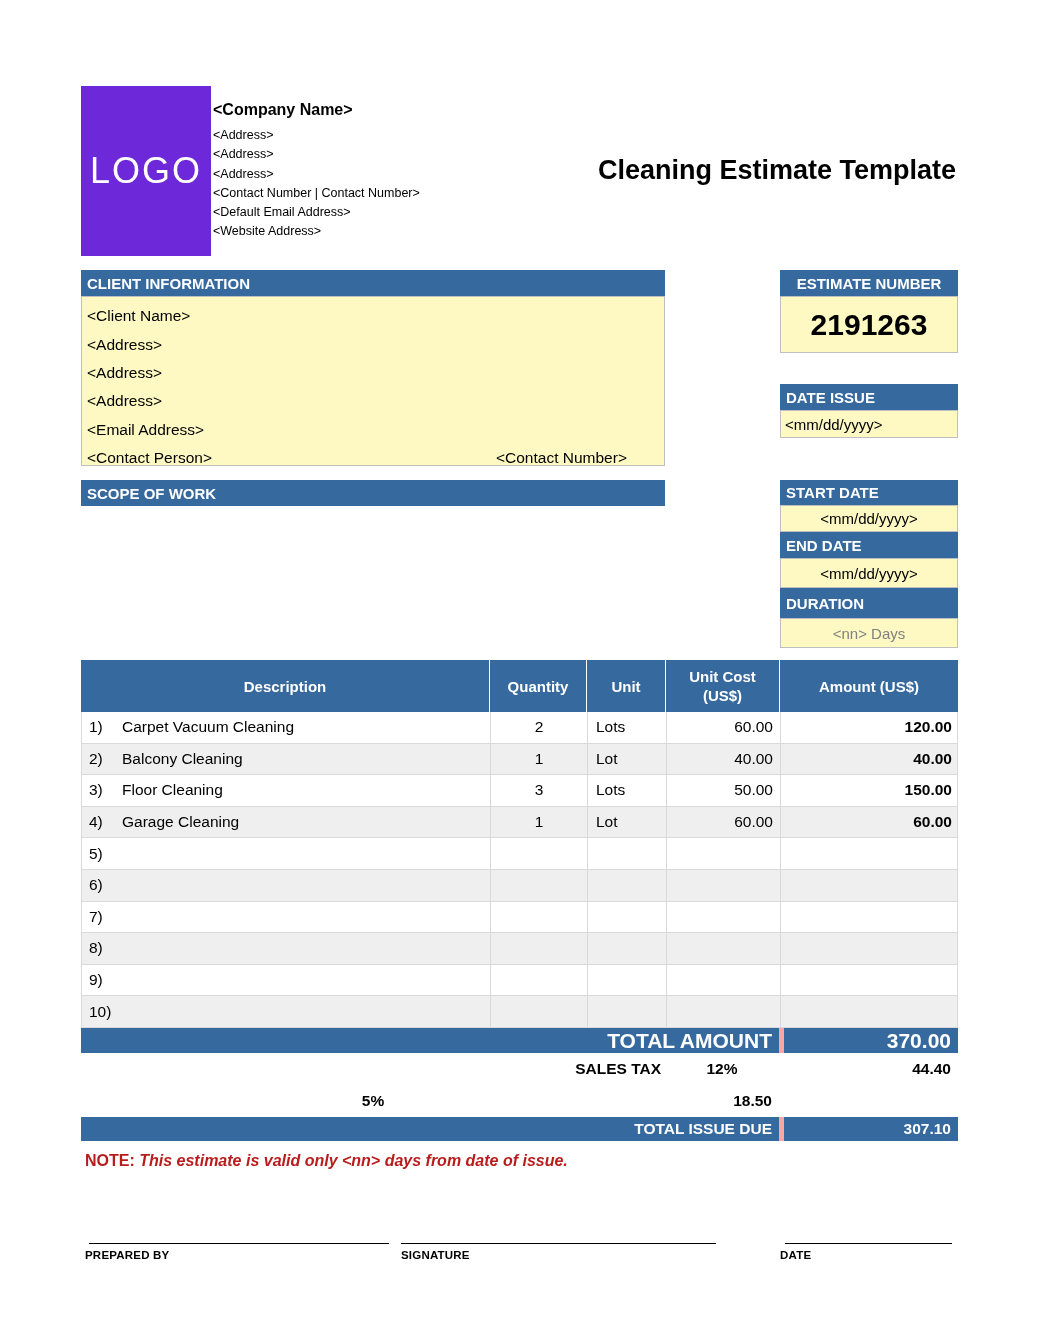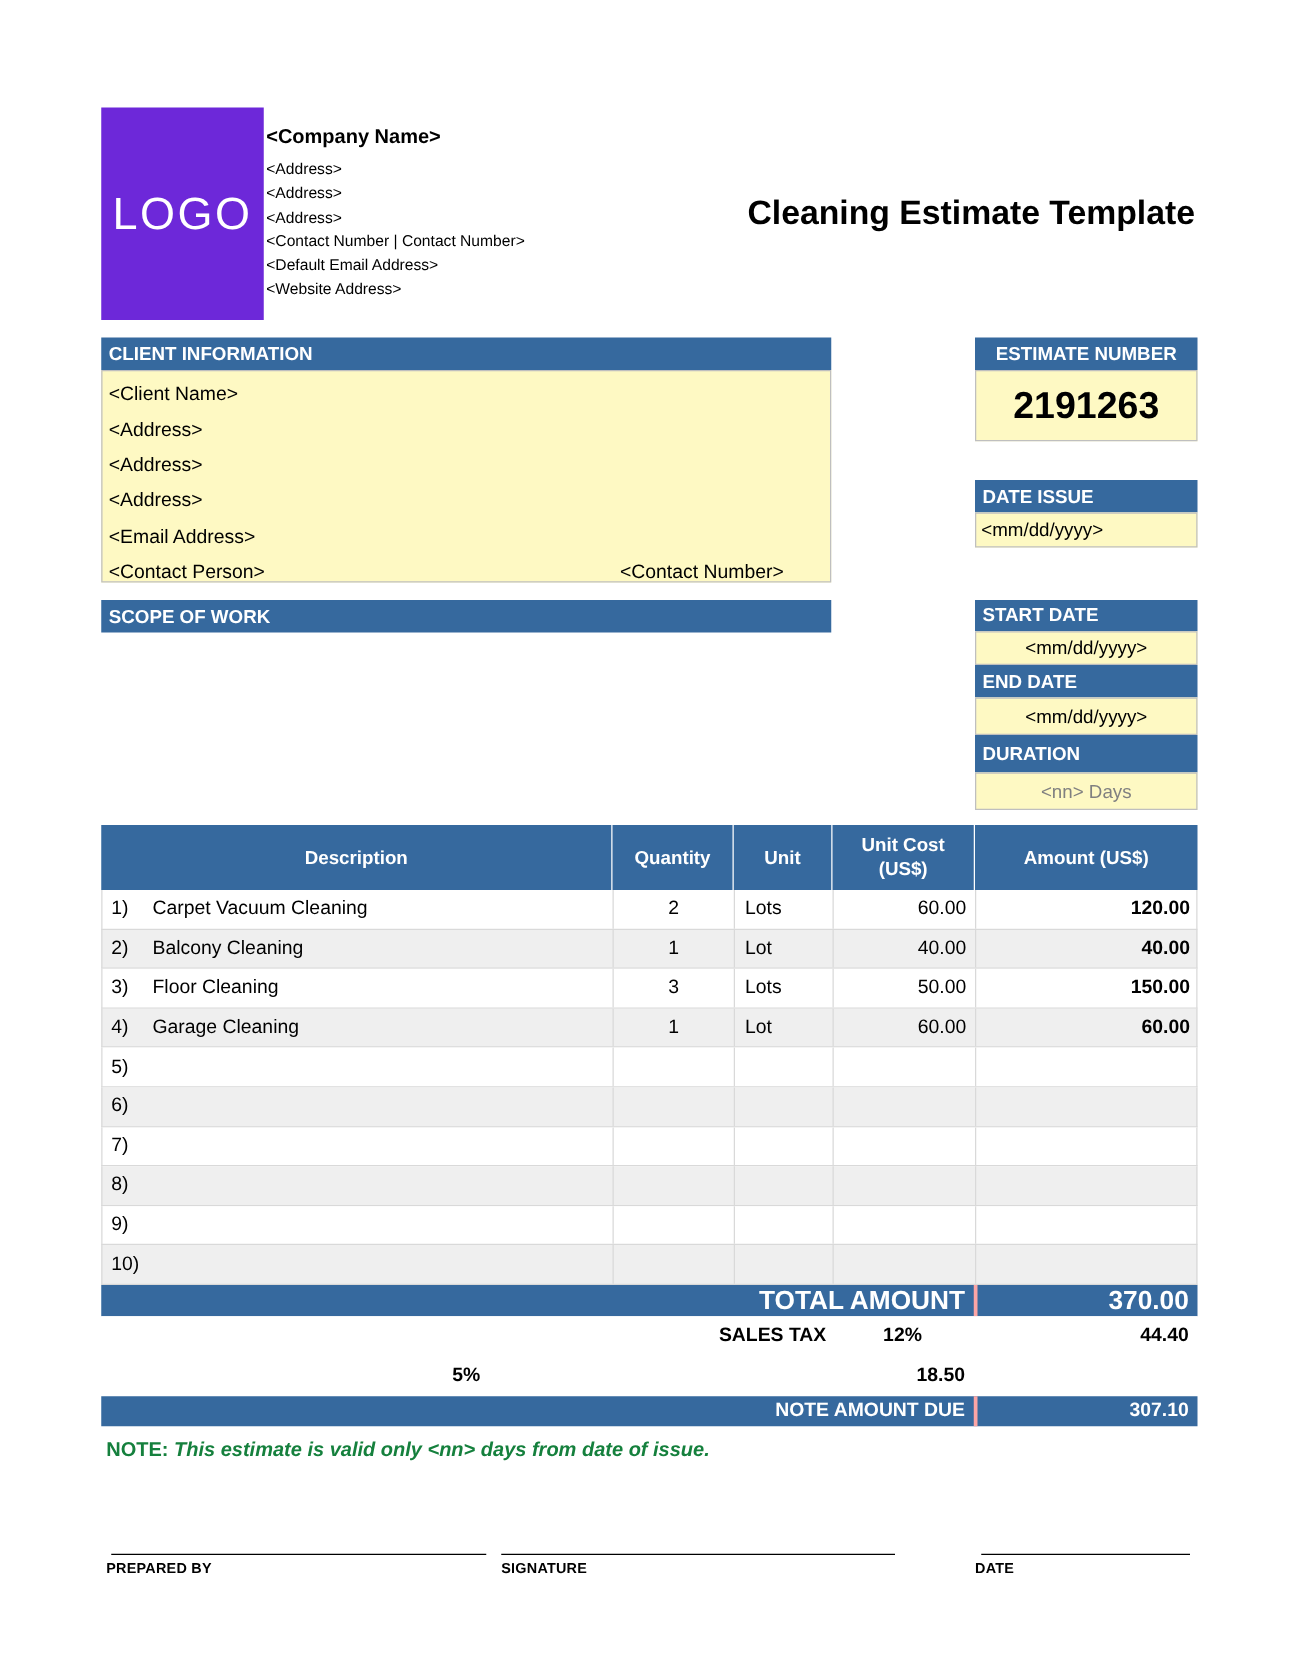--- a/index.html
+++ b/index.html
@@ -72,32 +72,32 @@
   .c-qty{justify-content:center;}
   .c-unit{padding-left:8px;}
   .c-cost{justify-content:flex-end;padding-right:7px;}
   .c-amt{justify-content:flex-end;padding-right:7px;font-weight:bold;}
 
   
   .tot-bar1{position:absolute;left:81px;top:1028px;width:877px;height:25px;background:#36699E;
             display:grid;grid-template-columns:698px 179px;color:#fff;font-weight:bold;font-size:21px;}
   .tot-bar1 .lbl,.tot-bar2 .lbl{display:flex;align-items:center;justify-content:flex-end;padding-right:7px;}
   .tot-bar1 .amt,.tot-bar2 .amt{display:flex;align-items:center;justify-content:flex-end;
-            padding-right:7px;border-left:3px solid #fca5a5;box-sizing:border-box;text-align:center;}
+            padding-right:7px;border-left:5px solid #fca5a5;box-sizing:border-box;text-align:center;}
   .tax-row{position:absolute;left:81px;width:877px;height:32px;display:grid;
            grid-template-columns:584px 114px 179px;font-size:15.5px;font-weight:bold;background:#fff;}
   .tax-row .lbl{display:flex;align-items:center;justify-content:flex-end;padding-right:4px;}
   .tax-row .rate{display:flex;align-items:center;justify-content:center;}
   .tax-row .amt{display:flex;align-items:center;justify-content:flex-end;padding-right:7px;}
   .sales{top:1053px;} .disc{top:1085px;}
   .tot-bar2{position:absolute;left:81px;top:1117px;width:877px;height:24px;background:#36699E;
             display:grid;grid-template-columns:698px 179px;color:#fff;font-weight:bold;font-size:15.5px;}
 
   
-  .note{position:absolute;left:85px;top:1152px;font-size:16px;color:#15803d;font-weight:bold;}
+  .note{position:absolute;left:85px;top:1152px;font-size:16px;color:#b91c1c;font-weight:bold;}
   .note .it{font-style:italic;}
 
   
   .sig-line{position:absolute;top:1243px;border-top:1.6px solid #000;height:0;}
   .sl1{left:89px;width:300px;} .sl2{left:401px;width:315px;} .sl3{left:785px;width:167px;}
   .sig-label{position:absolute;top:1249px;font-size:11.5px;font-weight:bold;letter-spacing:.2px;}
   .sg1{left:85px;} .sg2{left:401px;} .sg3{left:780px;}
 </style>
 </head>
 <body>
@@ -277,21 +277,21 @@
   <div class="tax-row sales">
     <div class="lbl">SALES TAX</div>
     <div class="rate">12%</div>
     <div class="amt">44.40</div>
   </div>
   <div class="tax-row disc">
     <div class="rate">5%</div>
     <div class="amt">18.50</div>
   </div>
   <div class="tot-bar2">
-    <div class="lbl">NOTE AMOUNT DUE</div>
+    <div class="lbl">TOTAL ISSUE DUE</div>
     <div class="amt">307.10</div>
   </div>
 
   <div class="note">
     <span>NOTE:</span>
     <span class="it">This estimate is valid only &lt;nn&gt; days from date of issue.</span>
   </div>
 
   <div class="sig-line sl1"></div>
   <div class="sig-line sl2"></div>

